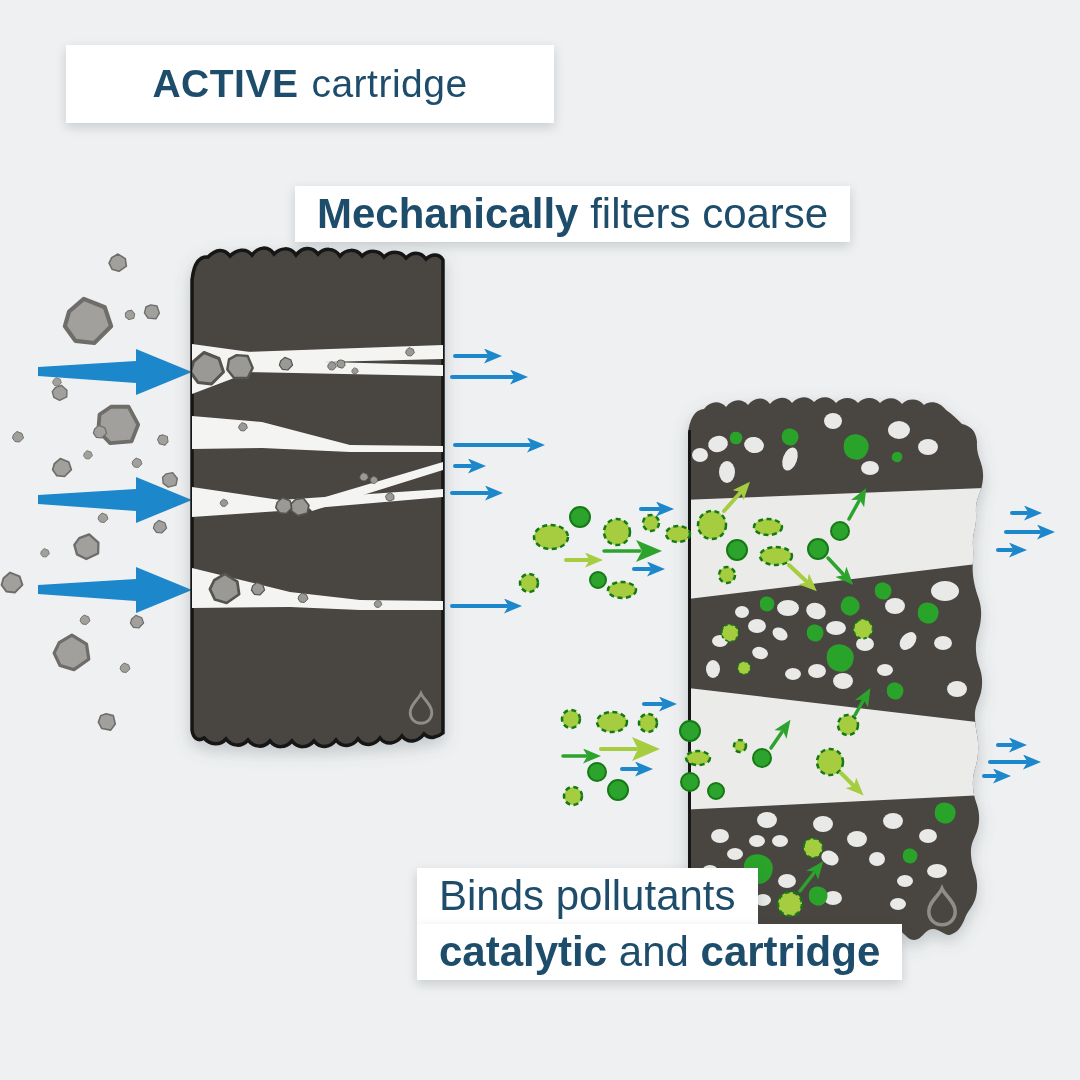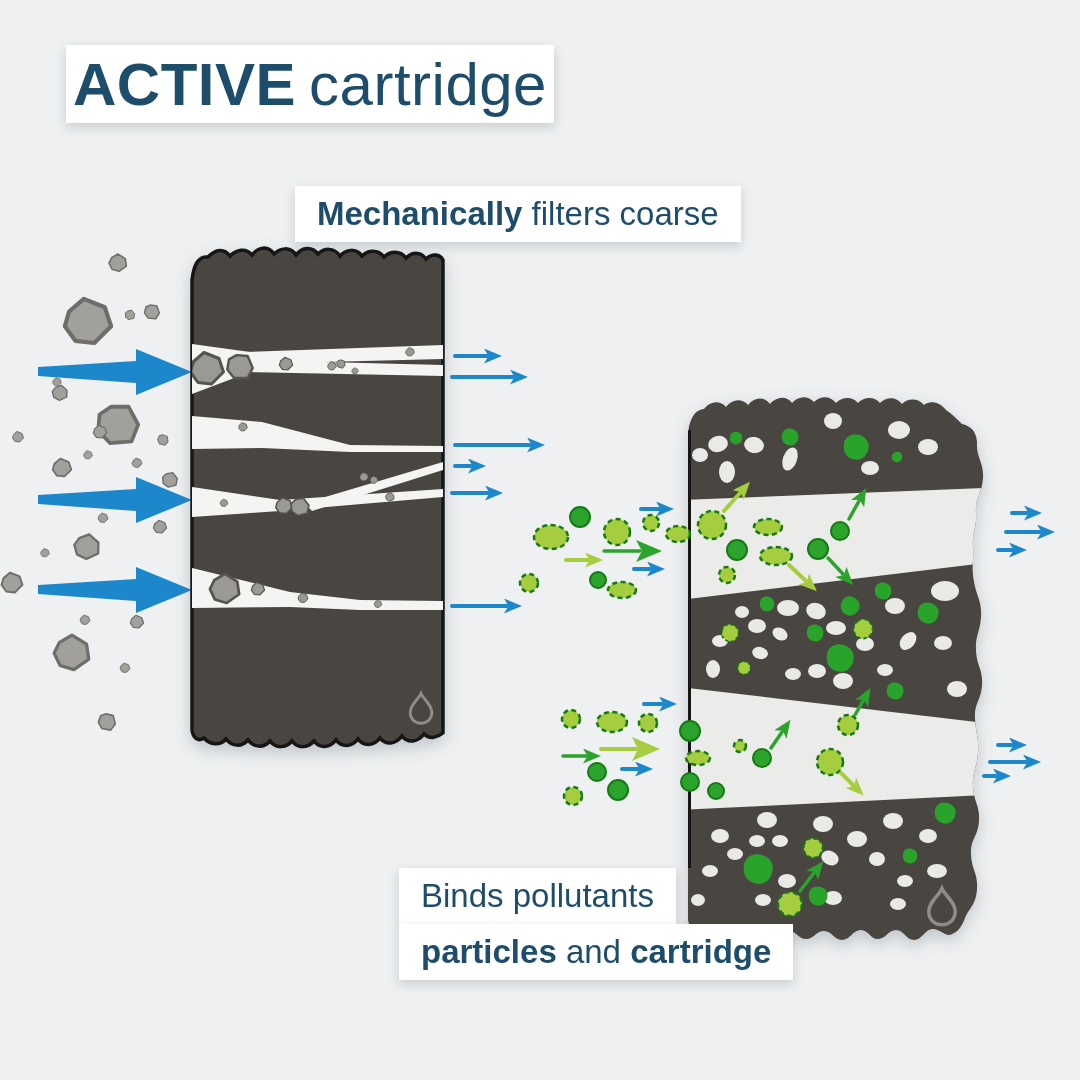--- a/index.html
+++ b/index.html
@@ -10,31 +10,31 @@
   }
   .stage svg{position:absolute;left:0;top:0;}
   .card{
     background:var(--card,#fff);
     box-shadow:0 4px 10px rgba(70,80,90,.22);
     color:var(--ink,#1e4d6b);
   }
   .title-card{
     position:absolute;left:66px;top:45px;width:488px;height:78px;
     display:flex;align-items:center;justify-content:center;
-    font-size:60px;letter-spacing:.5px;
+    font-size:39px;letter-spacing:.5px;
   }
   .title-card .b{font-weight:700;}
   .title-card .r{font-weight:400;margin-left:13px;}
   .caption{position:absolute;display:flex;flex-direction:column;align-items:flex-start;}
   .caption .line{
-    padding:9px 22px;font-size:33px;line-height:38px;white-space:nowrap;
+    padding:9px 22px;font-size:42px;line-height:38px;white-space:nowrap;
   }
   .caption .b{font-weight:700;}
   .caption-mech{left:295px;top:186px;}
-  .caption-ads{left:351px;top:868px;padding-left:48px;}
+  .caption-ads{left:369px;top:868px;padding-left:48px;}
   
   .blockFill{fill:var(--block,#484440);}
   .lOutline{stroke:var(--blockEdge,#141414);stroke-width:3.5;}
   .chan{fill:var(--channel,#f4f4f3);}
   .band{fill:var(--band,#ebebea);}
   .rock{fill:var(--rock,#a1a09d);stroke:var(--rockEdge,#6e6d6a);stroke-width:2;stroke-linejoin:round;}
   .rockT{fill:var(--rockTrap,#9a9996);stroke:#55544f;stroke-width:2;stroke-linejoin:round;}
   .ov{fill:var(--oval,#e9e9e7);}
   .gs{fill:var(--green,#2ca32c);stroke:var(--greenEdge,#157a15);stroke-width:2;}
   .gd{fill:var(--greenLight,#a5cd3f);stroke:var(--greenEdge,#157a15);stroke-width:2.5;stroke-dasharray:5 3.5;}
@@ -331,16 +331,16 @@
   <span class="b">ACTIVE</span>
   <span class="r">cartridge</span>
 </div>
 
 <div class="caption caption-mech">
   <div class="card line"><span class="b">Mechanically</span><span> filters coarse</span></div>
 </div>
 
 <div class="caption caption-ads">
   <div class="card line"><span>Binds pollutants</span></div>
-  <div class="card line"><span class="b">particles</span><span> and </span><span class="b">cartridge</span></div>
+  <div class="card line"><span class="b">catalytic</span><span> and </span><span class="b">cartridge</span></div>
 </div>
 
 </div>
 
 </body></html>

